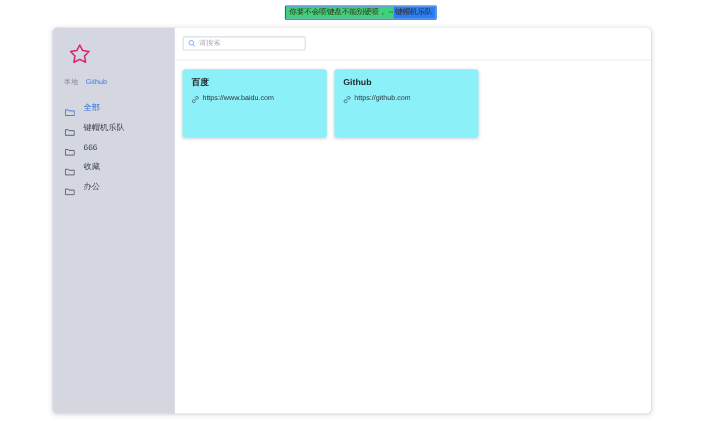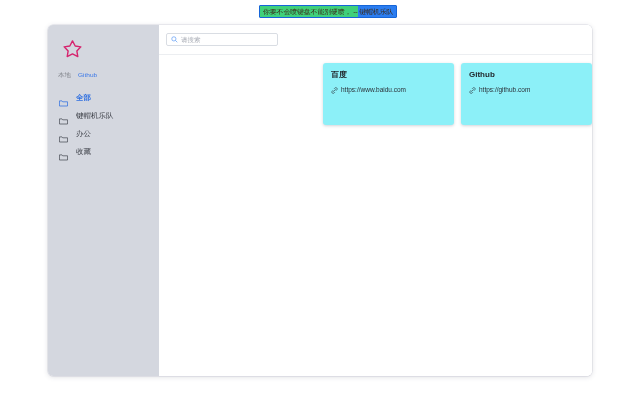--- a/index.html
+++ b/index.html
@@ -107,21 +107,21 @@
   .folder-item .folder-icon { width: 9px; height: 8px; flex: 0 0 9px; display:block; }
   .folder-item .folder-label {
     font-size: 7.5px;
     line-height: 9px;
     color: #3c3f47;
     white-space: nowrap;
     transform: scaleY(0.97);
   }
   .folder-item.active .folder-label {
     color: #2f6fe0;
-    font-weight: bold;
+    font-weight: normal;
   }
 
   
   #main-panel {
     flex: 1;
     background: #ffffff;
     display: flex;
     flex-direction: column;
     min-width: 0;
   }
@@ -161,21 +161,20 @@
   #search-input-wrap input::placeholder { color: #a9adb6; }
 
   #cards-area {
     flex: 1;
     padding: 8px 0 0 7px;
     display: flex;
     flex-wrap: wrap;
     align-content: flex-start;
     gap: 7px;
     overflow: hidden;
-    justify-content: flex-end;
   }
   .link-card {
     width: 131px;
     height: 62px;
     background: #8cf0f8;
     border-radius: 3px;
     box-shadow: 0 1px 3px rgba(70, 80, 100, 0.25);
     box-sizing: border-box;
     padding: 7px 8px 0 8px;
     cursor: pointer;
@@ -243,37 +242,45 @@
 
       <div class="folder-item">
         <span class="folder-icon">
           <svg width="9" height="8" viewBox="0 0 12 10">
             <path d="M0.6 2.2 h3.4 l1.0 1.2 h6.4 v5.6 h-10.8 z" fill="none" stroke="#4a4d55" stroke-width="1"></path>
           </svg>
         </span>
         <span class="folder-label">键帽机乐队</span>
       </div>
 
-
       <div class="folder-item">
         <span class="folder-icon">
           <svg width="9" height="8" viewBox="0 0 12 10">
             <path d="M0.6 2.2 h3.4 l1.0 1.2 h6.4 v5.6 h-10.8 z" fill="none" stroke="#4a4d55" stroke-width="1"></path>
           </svg>
         </span>
+        <span class="folder-label">666</span>
+      </div>
+
+      <div class="folder-item">
+        <span class="folder-icon">
+          <svg width="9" height="8" viewBox="0 0 12 10">
+            <path d="M0.6 2.2 h3.4 l1.0 1.2 h6.4 v5.6 h-10.8 z" fill="none" stroke="#4a4d55" stroke-width="1"></path>
+          </svg>
+        </span>
+        <span class="folder-label">收藏</span>
+      </div>
+
+      <div class="folder-item">
+        <span class="folder-icon">
+          <svg width="9" height="8" viewBox="0 0 12 10">
+            <path d="M0.6 2.2 h3.4 l1.0 1.2 h6.4 v5.6 h-10.8 z" fill="none" stroke="#4a4d55" stroke-width="1"></path>
+          </svg>
+        </span>
         <span class="folder-label">办公</span>
-      </div>
-
-      <div class="folder-item">
-        <span class="folder-icon">
-          <svg width="9" height="8" viewBox="0 0 12 10">
-            <path d="M0.6 2.2 h3.4 l1.0 1.2 h6.4 v5.6 h-10.8 z" fill="none" stroke="#4a4d55" stroke-width="1"></path>
-          </svg>
-        </span>
-        <span class="folder-label">收藏</span>
       </div>
 
     </div>
   </div>
 
   <div id="main-panel">
 
     <div id="search-bar-row">
       <div id="search-input-wrap">
         <span>

